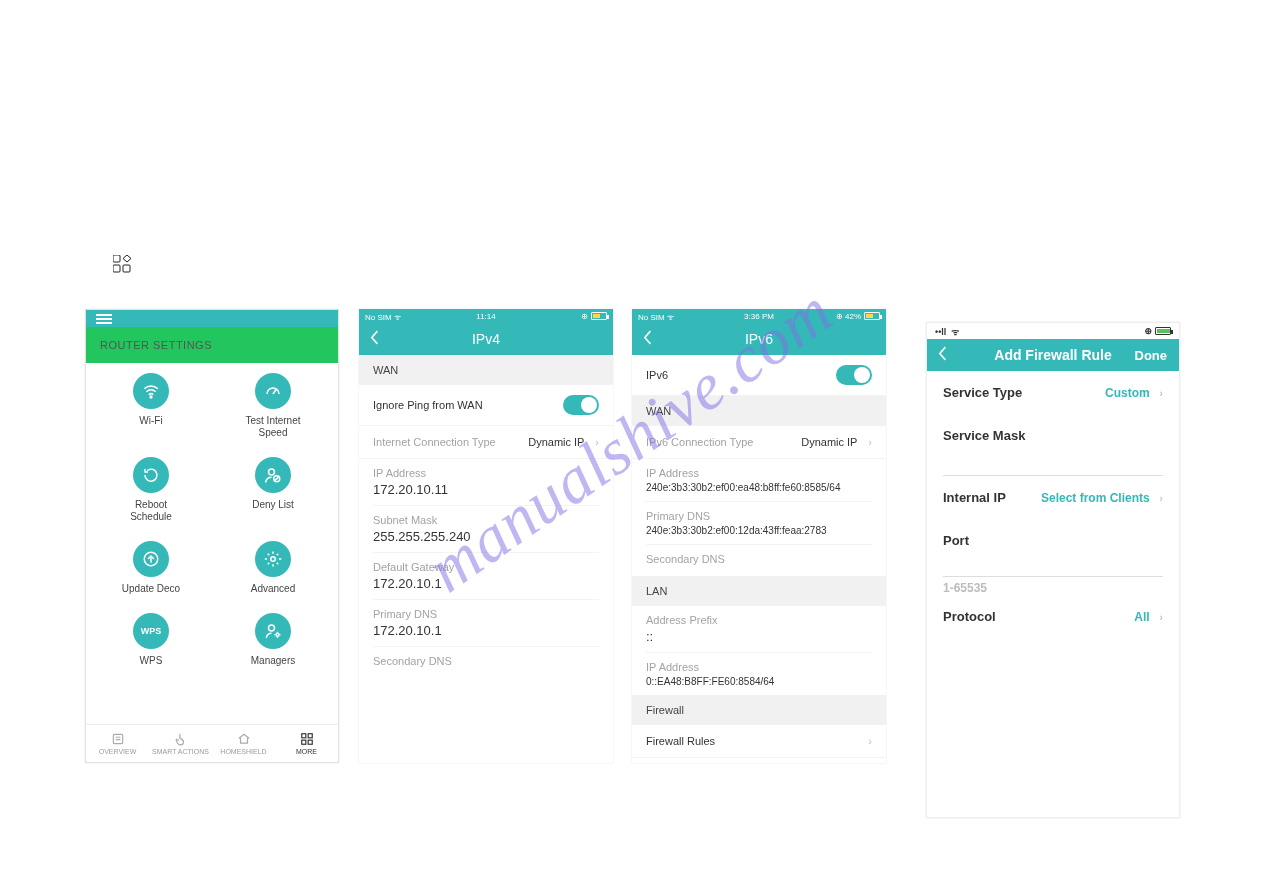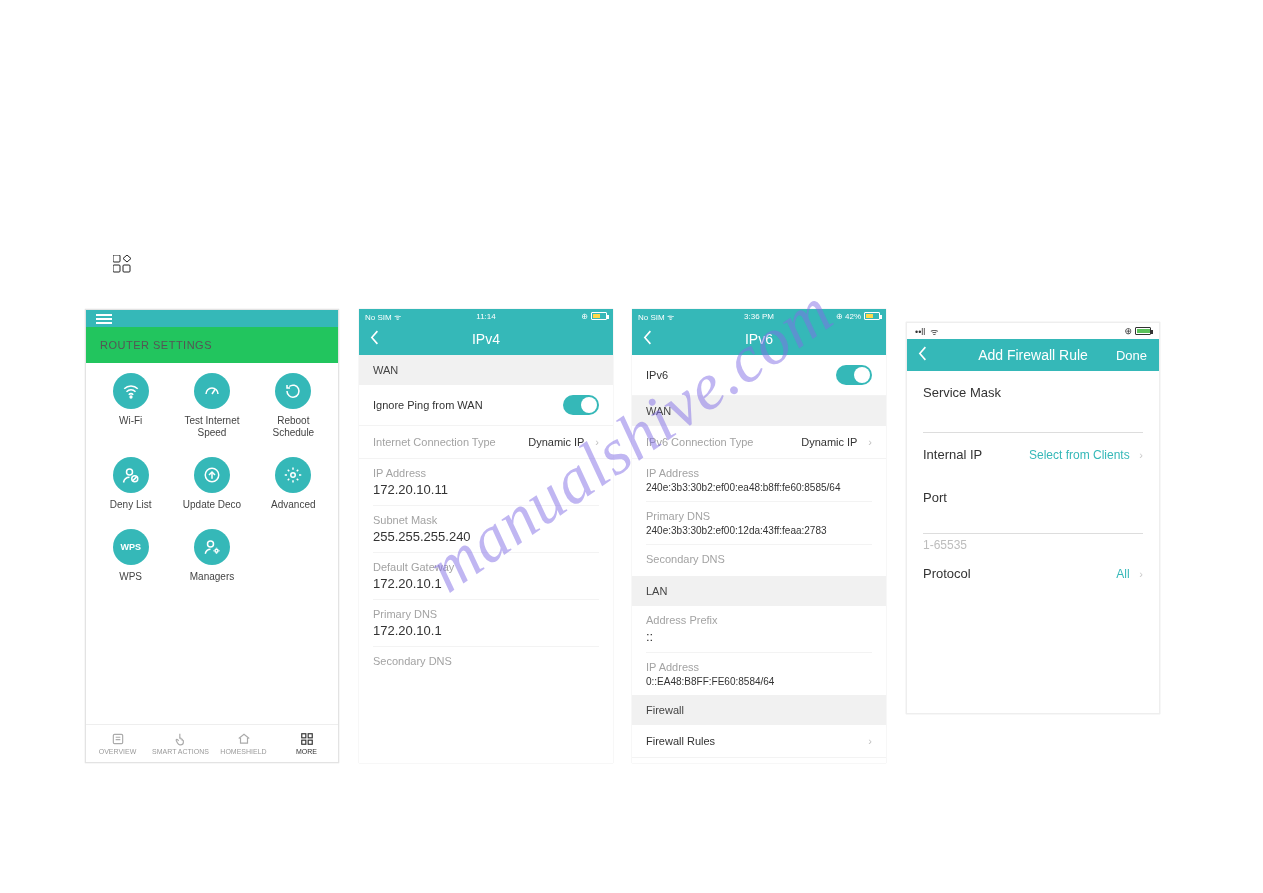--- a/index.html
+++ b/index.html
@@ -35,21 +35,21 @@
     background: #fff;
     box-shadow: 0 0 1px rgba(0,0,0,0.2);
     overflow: hidden;
     font-size: 12px;
     color: #333;
   }
   
   #phone1 { left: 85px;  top: 309px; height: 454px; border:1px solid #e3e3e3;}
   #phone2 { left: 359px; top: 309px; height: 454px; }
   #phone3 { left: 632px; top: 309px; height: 454px; }
-  #phone4 { left: 906px; top: 322px; height: 392px; }
+  #phone4 { left: 926px; top: 322px; height: 496px; font-weight: bold; }
 
   
   .statusbar {
     height: 14px;
     background: #35b8b8;
     color: #fff;
     font-size: 8px;
     display: flex;
     justify-content: space-between;
     align-items: center;
@@ -95,21 +95,21 @@
   .section-title {
     font-size: 11px;
     letter-spacing: 0.5px;
     color: #555;
     padding: 12px 14px;
     background: #22c55e;
     font-weight: 500;
   }
   .grid {
     display: grid;
-    grid-template-columns: repeat(3, 1fr);
+    grid-template-columns: repeat(2, 1fr);
     gap: 18px 0;
     padding: 10px 4px 0 4px;
     background: #fff;
   }
   .grid-item {
     display:flex; flex-direction:column; align-items:center;
     cursor:pointer;
     font-size:10px;
     color:#444;
   }
@@ -487,20 +487,27 @@
   <div class="navbar">
     <span class="back">
       <svg width="12" height="16" viewBox="0 0 12 20" fill="none" stroke="#fff" stroke-width="2">
           <path d="M9 2L2 10l7 8"></path>
         </svg>
     </span>
     <span>Add Firewall Rule</span>
     <span class="done">Done</span>
   </div>
 
+  <div class="form-row">
+    <span class="lbl">Service Type</span>
+    <span>
+      <span class="val">Custom</span>
+      <span class="chev">›</span>
+    </span>
+  </div>
 
   <div class="form-row" style="padding-bottom:6px;">
     <span class="lbl">Service Mask</span>
   </div>
   <div style="height:26px;"></div>
   <div class="underline"></div>
 
   <div class="form-row">
     <span class="lbl">Internal IP</span>
     <span>

